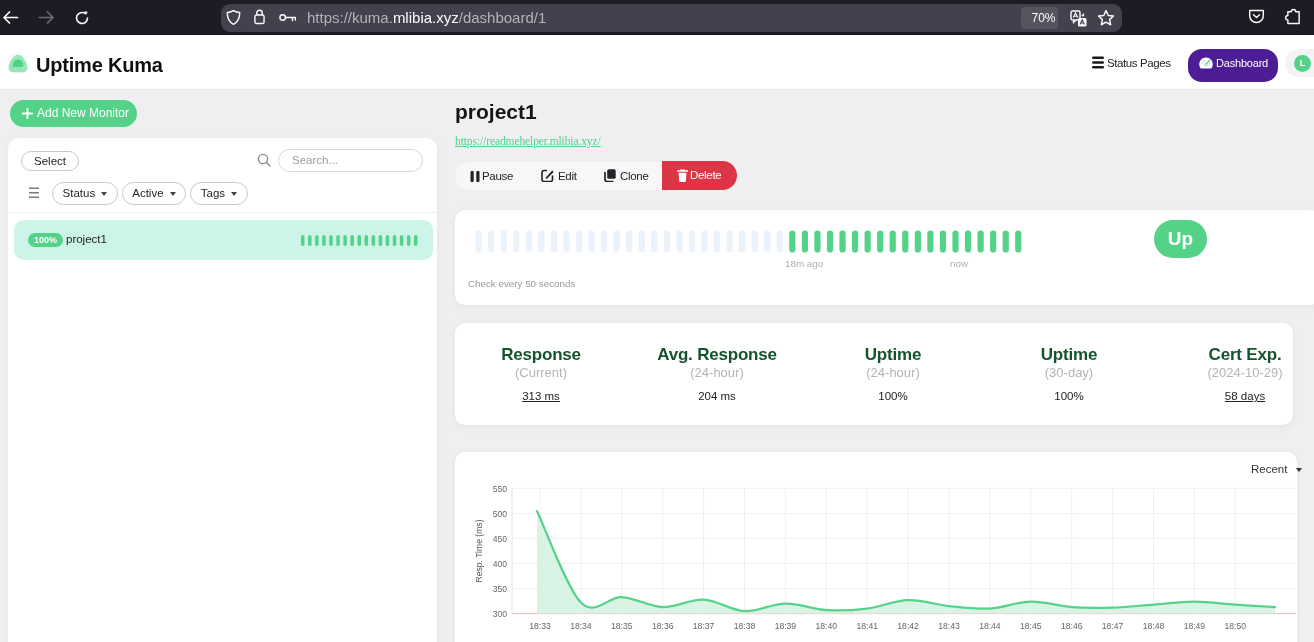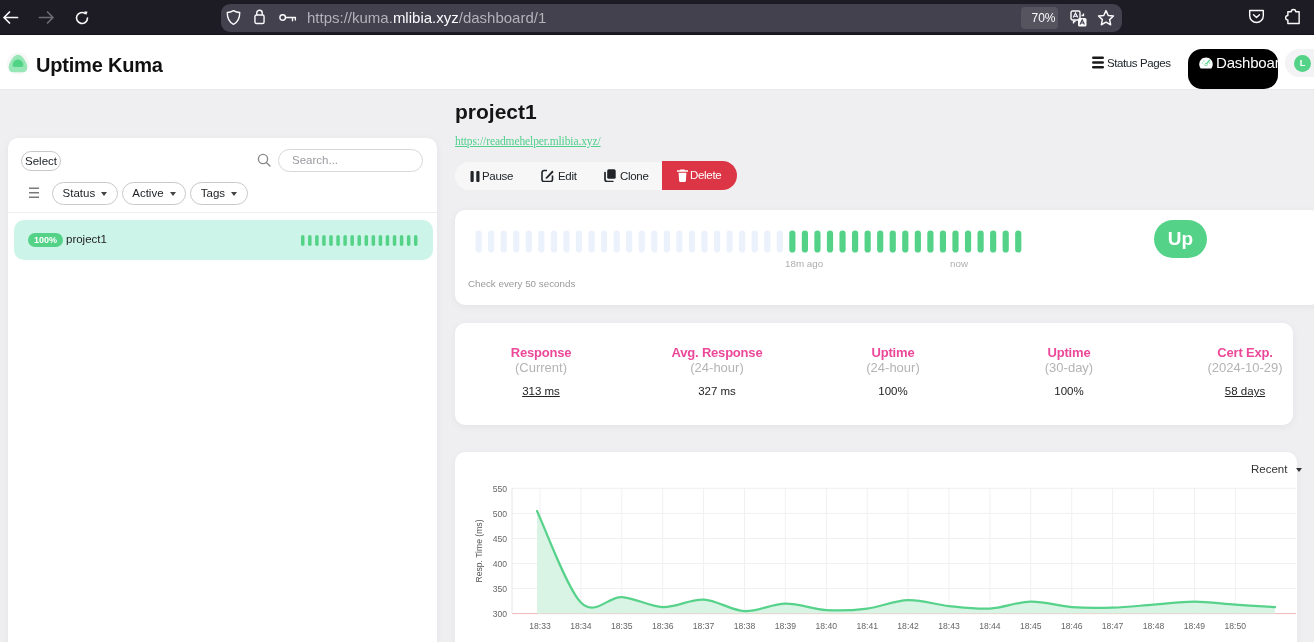--- a/index.html
+++ b/index.html
@@ -11,50 +11,50 @@
 
 #chrome { position:absolute; left:0; top:0; width:1314px; height:35px; background:#1d1c24; border-bottom:0; box-shadow:inset 0 -1px 0 #141319; }
 #urlbar { position:absolute; left:221px; top:4px; width:901px; height:28px; background:#42414d; border-radius:9px; }
 .chtxt { position:absolute; top:0; height:28px; line-height:28px; font-size:15px; white-space:nowrap; }
 #zoomchip { position:absolute; left:800px; top:3px; width:37px; height:22px; background:#55545f; border-radius:4px; color:#fbfbfe; font-size:12px; text-align:center; line-height:22px;padding-left:8px; }
 
 
 #apphead { position:absolute; left:0; top:35px; width:1314px; height:55px; background:#ffffff; border-bottom:1px solid #e8e8e8; }
 #aptitle { position:absolute; left:36px; top:19px; font-size:20px; letter-spacing:-0.2px; font-weight:bold; color:#111; }
 #statuspages { position:absolute; left:1107px; top:22px; font-size:11.5px; letter-spacing:-0.4px; color:#212529; }
-#dashbtn { position:absolute; left:1188px; top:14px; width:90px; height:40px; background:#000000; border-radius:14px; color:#fff; font-size:15px; letter-spacing:-0.2px; line-height:28px; }
+#dashbtn { position:absolute; left:1188px; top:14px; width:90px; height:33px; background:#4c1d95; border-radius:14px; color:#fff; font-size:11px; letter-spacing:-0.2px; line-height:28px; }
 #avatarpill { position:absolute; left:1285px; top:14px; width:45px; height:28px; background:#f3f3f5; border-radius:14px; }
 #avatarcirc { position:absolute; left:1294px; top:20px; width:17px; height:17px; border-radius:50%; background:#54d388; color:#fff; font-size:9px; font-weight:bold; text-align:center; line-height:17px; }
 
 
 #addbtn { position:absolute; left:10px; top:100px; width:127px; height:27px; background:#54d388; border-radius:14px; color:#fff; font-size:12px; line-height:27px; }
 #sidecard { position:absolute; left:8px; top:138px; width:429px; height:520px; background:#fff; border-radius:10px; box-shadow:0 2px 8px rgba(0,0,0,0.05); }
 .pill { position:absolute; border:1px solid #c9c9c9; border-radius:12px; background:#fff; color:#212529; text-align:center; }
-#selbtn { left:13px; top:13px; width:40px; height:20px; font-size:11.5px; line-height:18px; }
+#selbtn { left:13px; top:13px; width:58px; height:20px; font-size:11.5px; line-height:18px; }
 #searchbox { position:absolute; left:270px; top:11px; width:145px; height:23px; border:1px solid #d8d8d8; border-radius:12px; color:#9a9aa0; font-size:11.5px; line-height:21px; padding-left:13px; }
 .fpill { height:23px; line-height:21px; font-size:11.5px; border-radius:12px; }
 .caret { display:inline-block; width:0; height:0; border-left:3.5px solid transparent; border-right:3.5px solid transparent; border-top:4.5px solid #444; margin-left:3px; vertical-align:1px; }
 #monrow { position:absolute; left:6px; top:82px; width:419px; height:40px; background:#cdf4e8; border-radius:10px; }
 #monbadge { position:absolute; left:14px; top:13px; width:35px; height:14px; background:#54d388; border-radius:7px; color:#fff; font-size:9px; font-weight:bold; text-align:center; line-height:14px; }
 #monname { position:absolute; left:52px; top:13px; font-size:11.5px; color:#232323; }
 
 
 #h1 { position:absolute; left:455px; top:100px; font-size:21px; font-weight:bold; color:#151515; line-height:24px; }
 #mlink { position:absolute; left:455px; top:135px; font-size:11.5px; letter-spacing:-0.1px; color:#50d08c; text-decoration:underline;font-family:Liberation Serif, serif; }
 #btngroup { position:absolute; left:455px; top:162px; height:28px; background:#f7f7f7; border-radius:14px; width:282px; }
 #delbtn { position:absolute; left:662px; top:161px; width:75px; height:29px; background:#dc3545; border-radius:0 14.5px 14.5px 0; color:#fff; font-size:11.5px; letter-spacing:-0.3px; }
 .gbtn { position:absolute; top:0; height:28px; line-height:28px; font-size:11.5px; letter-spacing:-0.3px; color:#212529; }
 
 #hbcard { position:absolute; left:455px; top:210px; width:865px; height:95px; background:#fff; border-radius:10px; box-shadow:0 2px 8px rgba(0,0,0,0.05); }
 #upbadge { position:absolute; left:1154px; top:220px; width:53px; height:38px; background:#54d388; border-radius:19px; color:#fff; font-size:19px; font-weight:bold; text-align:center; line-height:38px; }
 .hbsmall { position:absolute; font-size:9.8px; color:#aeaeae; }
 
 #statscard { position:absolute; left:455px; top:323px; width:838px; height:102px; background:#fff; border-radius:10px; box-shadow:0 2px 8px rgba(0,0,0,0.05); }
 .stat { position:absolute; top:0; width:176px; text-align:center; }
-.stat .t { font-size:13px; letter-spacing:-0.2px; font-weight:bold; color:#ec4899; margin-top:22px; }
+.stat .t { font-size:17px; letter-spacing:-0.2px; font-weight:bold; color:#14532d; margin-top:22px; }
 .stat .s { font-size:13px; color:#b4b4b4; }
 .stat .v { font-size:11.5px; color:#232323; margin-top:10px; }
 
 #chartcard { position:absolute; left:455px; top:452px; width:842px; height:200px; background:#fff; border-radius:10px; box-shadow:0 2px 8px rgba(0,0,0,0.05); }
 #recent { position:absolute; left:1251px; top:463px; font-size:11.5px; color:#333; }
 </style>
 </head>
 <body>
 <div id="page">
   <div id="chrome">
@@ -135,20 +135,26 @@
         <circle cx="7" cy="7.6" r="0.9" fill="#fff"></circle>
         <circle cx="3.4" cy="6" r="0.55" fill="#54d388"></circle>
         <circle cx="4.8" cy="3.9" r="0.55" fill="#54d388"></circle>
         <circle cx="10.7" cy="6.1" r="0.55" fill="#54d388"></circle>
       </svg>
       <span style="position:absolute;left:28px;top:0">Dashboard</span>
     </div>
     <div id="avatarpill"></div>
     <div id="avatarcirc">L</div>
   </div>
+  <div id="addbtn">
+      <svg class="abs" style="left:11.5px;top:8px" width="11" height="11" viewBox="0 0 11 11">
+        <path d="M5.5 0.8 V10.2 M0.8 5.5 H10.2" stroke="#fff" stroke-width="1.9" stroke-linecap="round"></path>
+      </svg>
+      <span style="position:absolute;left:27px;top:0">Add New Monitor</span>
+    </div>
   <div id="sidecard">
     <div id="selbtn" class="pill">Select</div>
 
     <svg class="abs" style="left:249px;top:15px" width="14" height="14" viewBox="0 0 14 14">
       <circle cx="6" cy="6" r="4.6" stroke="#8a8a8a" stroke-width="1.4" fill="none"></circle>
       <path d="M9.4 9.4 L13 13" stroke="#8a8a8a" stroke-width="1.4" stroke-linecap="round"></path>
     </svg>
     <div id="searchbox">Search...</div>
 
     <svg class="abs" style="left:21px;top:49px" width="10" height="12" viewBox="0 0 10 12">
@@ -266,21 +272,21 @@
 
   <div id="statscard">
     <div class="stat" style="left:-2px">
       <div class="t">Response</div>
         <div class="s">(Current)</div>
         <div class="v"><span style="text-decoration:underline">313 ms</span></div>
     </div>
     <div class="stat" style="left:174px">
       <div class="t">Avg. Response</div>
         <div class="s">(24-hour)</div>
-        <div class="v">327 ms</div>
+        <div class="v">204 ms</div>
     </div>
     <div class="stat" style="left:350px">
       <div class="t">Uptime</div>
         <div class="s">(24-hour)</div>
         <div class="v">100%</div>
     </div>
     <div class="stat" style="left:526px">
       <div class="t">Uptime</div>
         <div class="s">(30-day)</div>
         <div class="v">100%</div>

